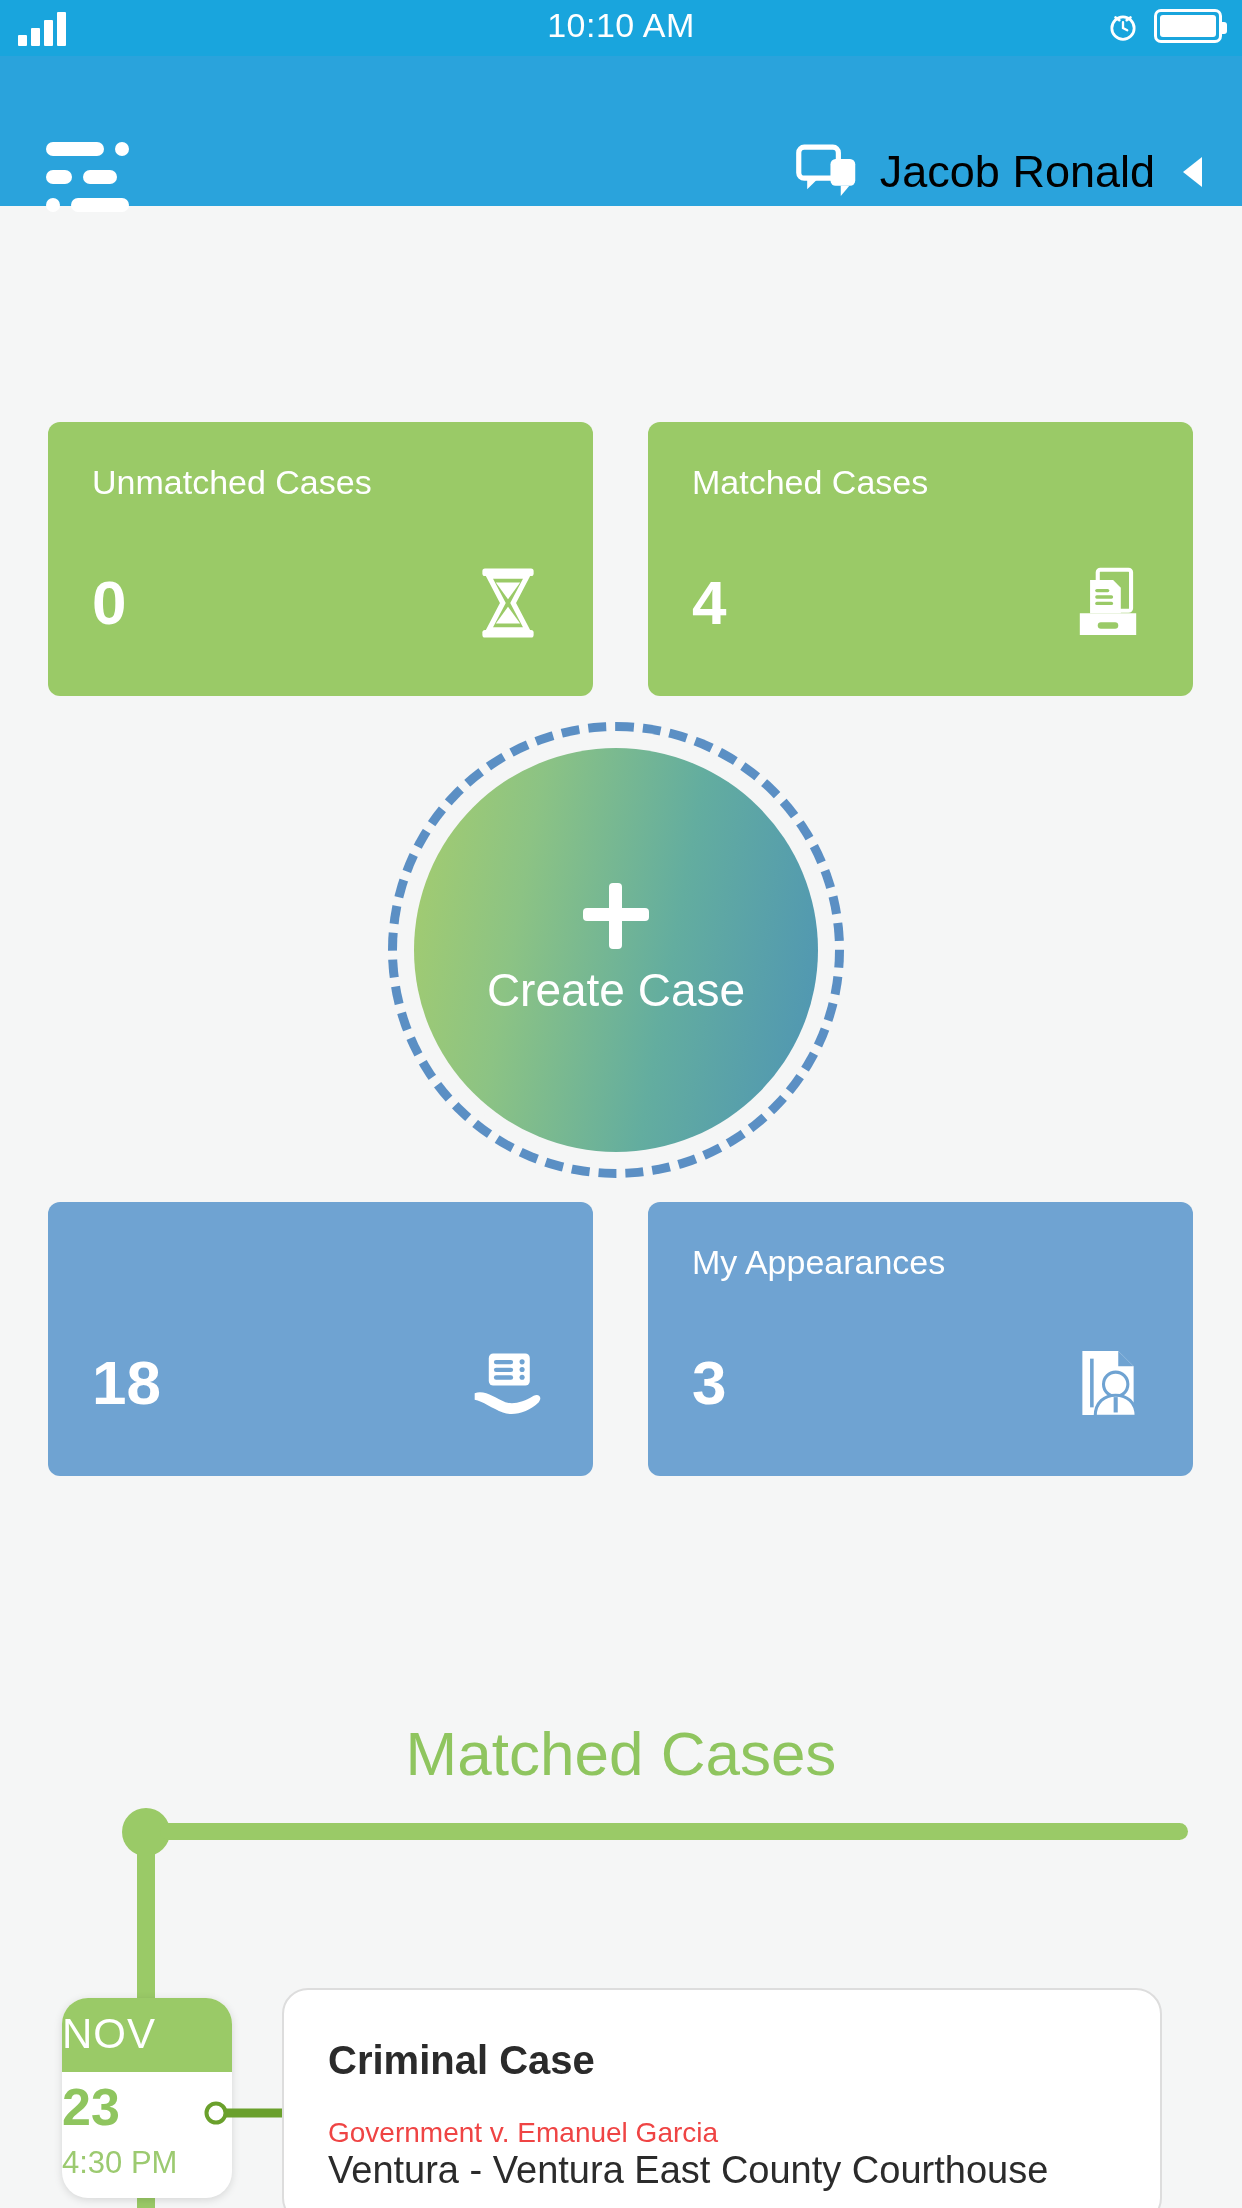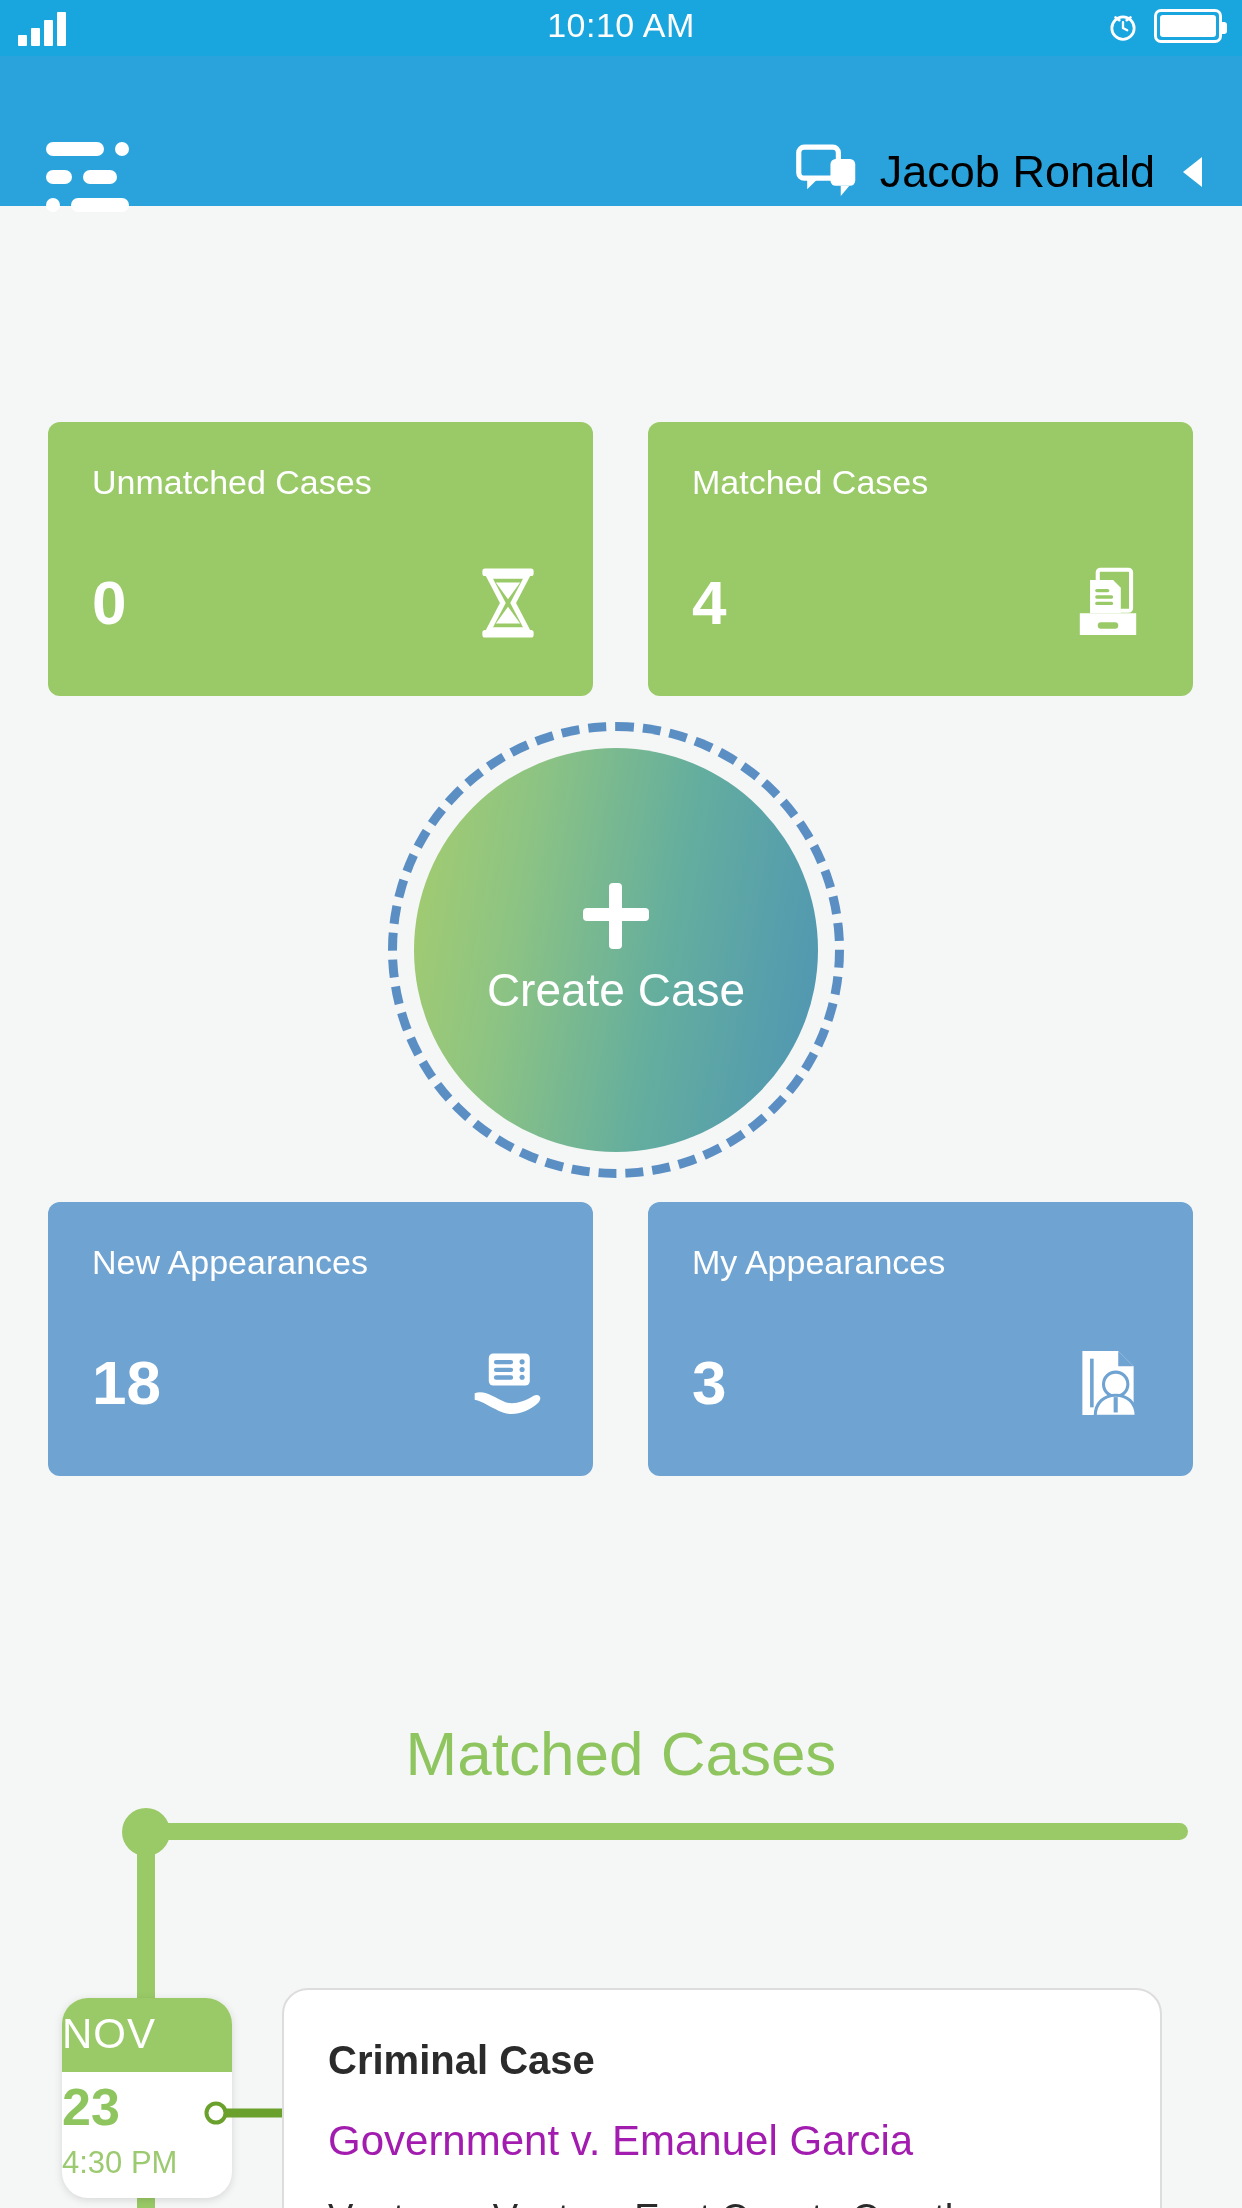--- a/index.html
+++ b/index.html
@@ -289,23 +289,22 @@
     border-radius: 26px;
     padding: 48px 44px 30px 44px;
   }
   .case-type {
     color: #2b2b2b;
     font-size: 40px;
     font-weight: bold;
     margin-bottom: 34px;
   }
   .case-title {
-    color: #a21caf;
-    font-size: 42px;
-    margin-bottom: 32px;
+    color: #ef4444;
+    font-size: 28px;
   }
   .case-location {
     color: #2b2b2b;
     font-size: 38px;
     white-space: nowrap;
   }
 </style>
 </head>
 <body>
 
@@ -392,21 +391,20 @@
 
   <div class="create-wrap">
     <div class="dashed-ring"></div>
     <div class="create-circle">
       <div class="plus-glyph"></div>
       <div class="create-label">Create Case</div>
     </div>
   </div>
 
   <div class="stat-card blue card-new-appear">
-    <div class="stat-label">New Appearances</div>
     <div class="stat-bottom">
       <div class="stat-value">18</div>
       <svg class="stat-icon" viewBox="0 0 64 64">
         <rect x="17" y="9" width="32" height="25" rx="3.5" fill="#ffffff"></rect>
         <rect x="21" y="14" width="15" height="3.4" rx="1.7" fill="#6fa3d2"></rect>
         <rect x="21" y="20" width="15" height="3.4" rx="1.7" fill="#6fa3d2"></rect>
         <rect x="21" y="26" width="15" height="3.4" rx="1.7" fill="#6fa3d2"></rect>
         <circle cx="43" cy="15.5" r="2" fill="#6fa3d2"></circle>
         <circle cx="43" cy="21.5" r="2" fill="#6fa3d2"></circle>
         <circle cx="43" cy="27.5" r="2" fill="#6fa3d2"></circle>

